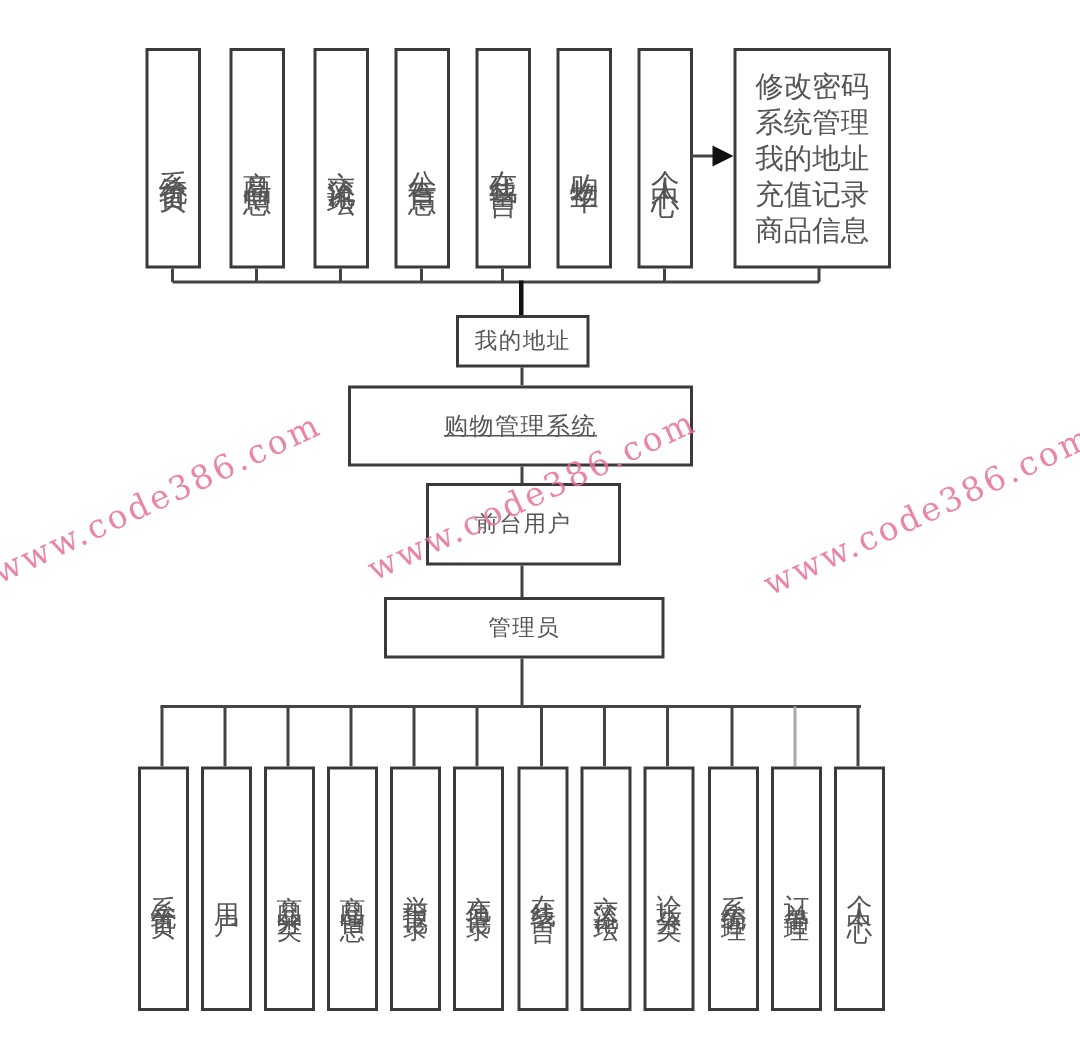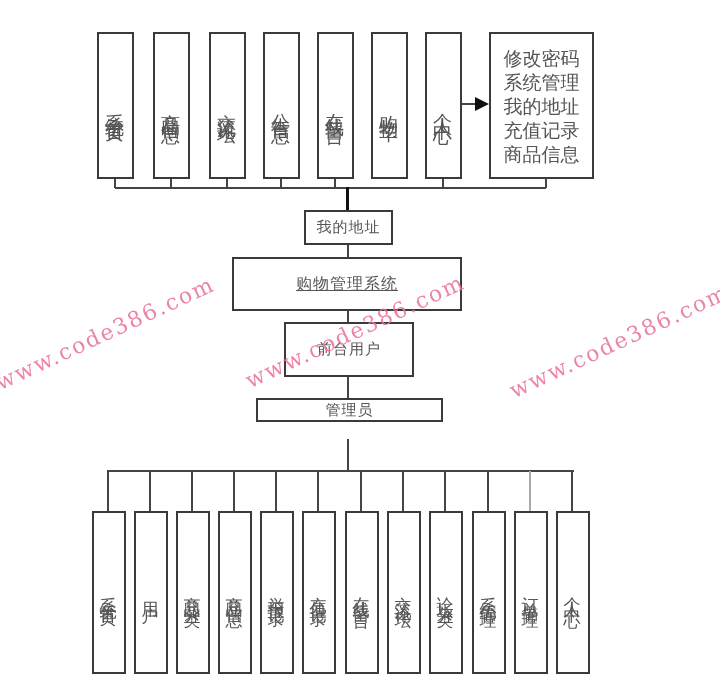--- a/index.html
+++ b/index.html
@@ -81,21 +81,21 @@
 <div class="box hbox" style="left:232px; top:257px; width:230px; height:54px;">
   <span style="font-size:16px;text-decoration:underline;">购物管理系统</span>
 </div>
 <div class="ln" style="left:347px; top:311px; width:2px; height:11px;"></div>
 
 <div class="box hbox" style="left:284px; top:322px; width:130px; height:55px;">
   <span>前台用户</span>
 </div>
 <div class="ln" style="left:347px; top:377px; width:2px; height:21px;"></div>
 
-<div class="box hbox" style="left:256px; top:398px; width:187px; height:24px;">
+<div class="box hbox" style="left:256px; top:398px; width:187px; height:41px;">
   <span>管理员</span>
 </div>
 <div class="ln" style="left:347px; top:439px; width:2px; height:32px;"></div>
 
 <div class="ln" style="left:107px; top:470px; width:467px; height:2px;"></div>
 
 <div id="bottom-modules">
     <div class="ln" style="left: 107px; top: 471px; width: 2px; height: 40px;"></div>
     <div class="box vbox bvbox" style="left: 92px; top: 511px; width: 34px; height: 163px;">
       <span class="vtext">系统首页</span>

